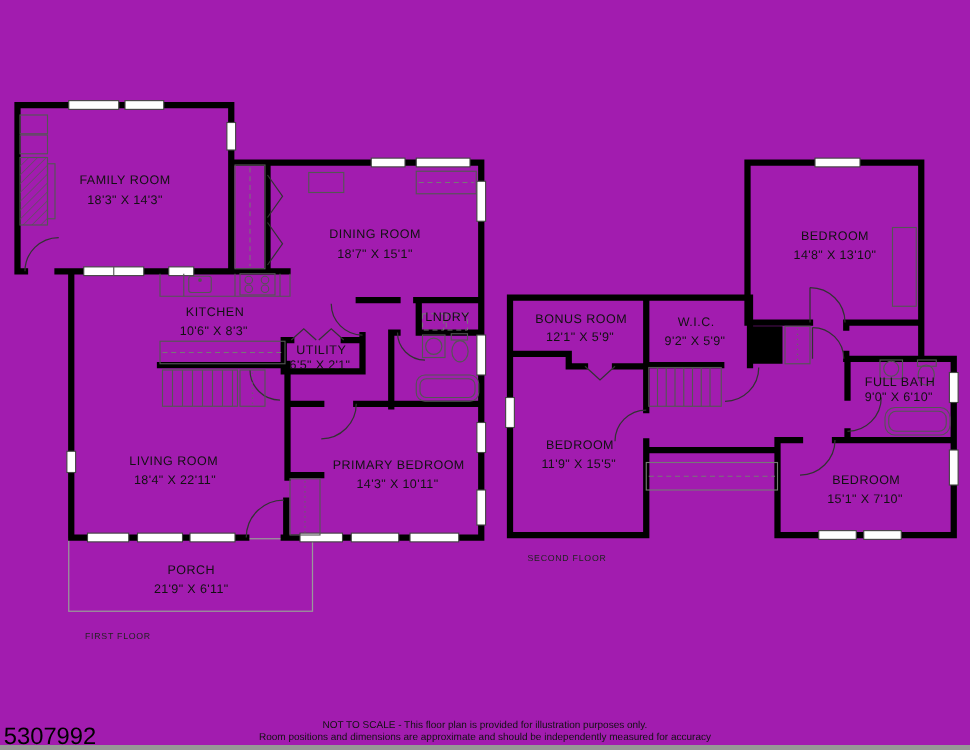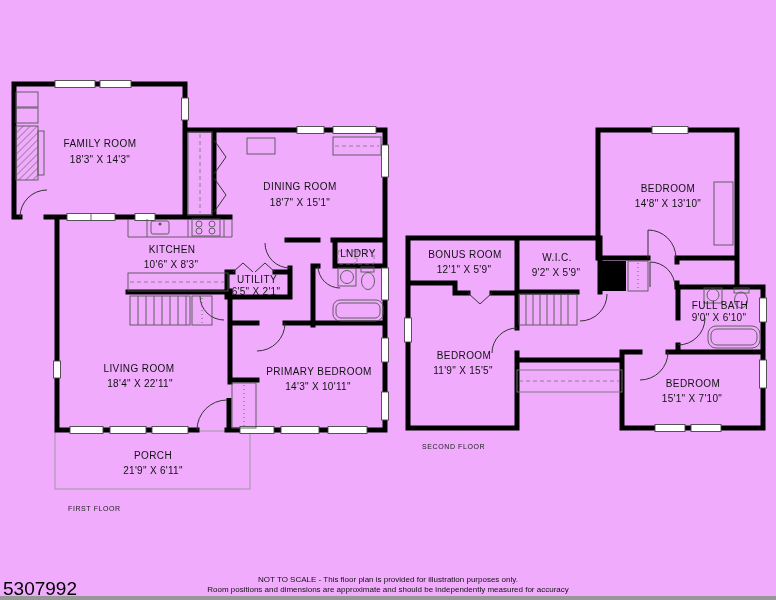--- a/index.html
+++ b/index.html
@@ -1,16 +1,16 @@
 <!DOCTYPE html>
 <html><head>
 <meta charset="utf-8">
 <style>
   html,body{margin:0;padding:0;background:#fff;}
-  .canvas{position:relative;width:776px;height:600px;background:#f0abfc;overflow:hidden;
+  .canvas{position:relative;width:776px;height:600px;background:#a21caf;overflow:hidden;
           font-family:"Liberation Sans",sans-serif;}
   svg{position:absolute;left:0;top:0;}
   .room-name{font-size:10px;fill:#111;letter-spacing:.4px;text-anchor:middle;}
   .room-dims{font-size:10px;fill:#111;letter-spacing:.3px;text-anchor:middle;}
   .floor-label{font-size:7px;fill:#222;letter-spacing:.6px;}
   .watermark{font-size:19px;fill:#000;}
   .disclaimer{font-size:8px;fill:#111;text-anchor:middle;}
   .wall{stroke:#000;stroke-width:5;fill:none;stroke-linecap:square;}
   .win{fill:#fff;stroke:#444;stroke-width:.9;}
   .door{stroke:#333;stroke-width:1;fill:none;}

